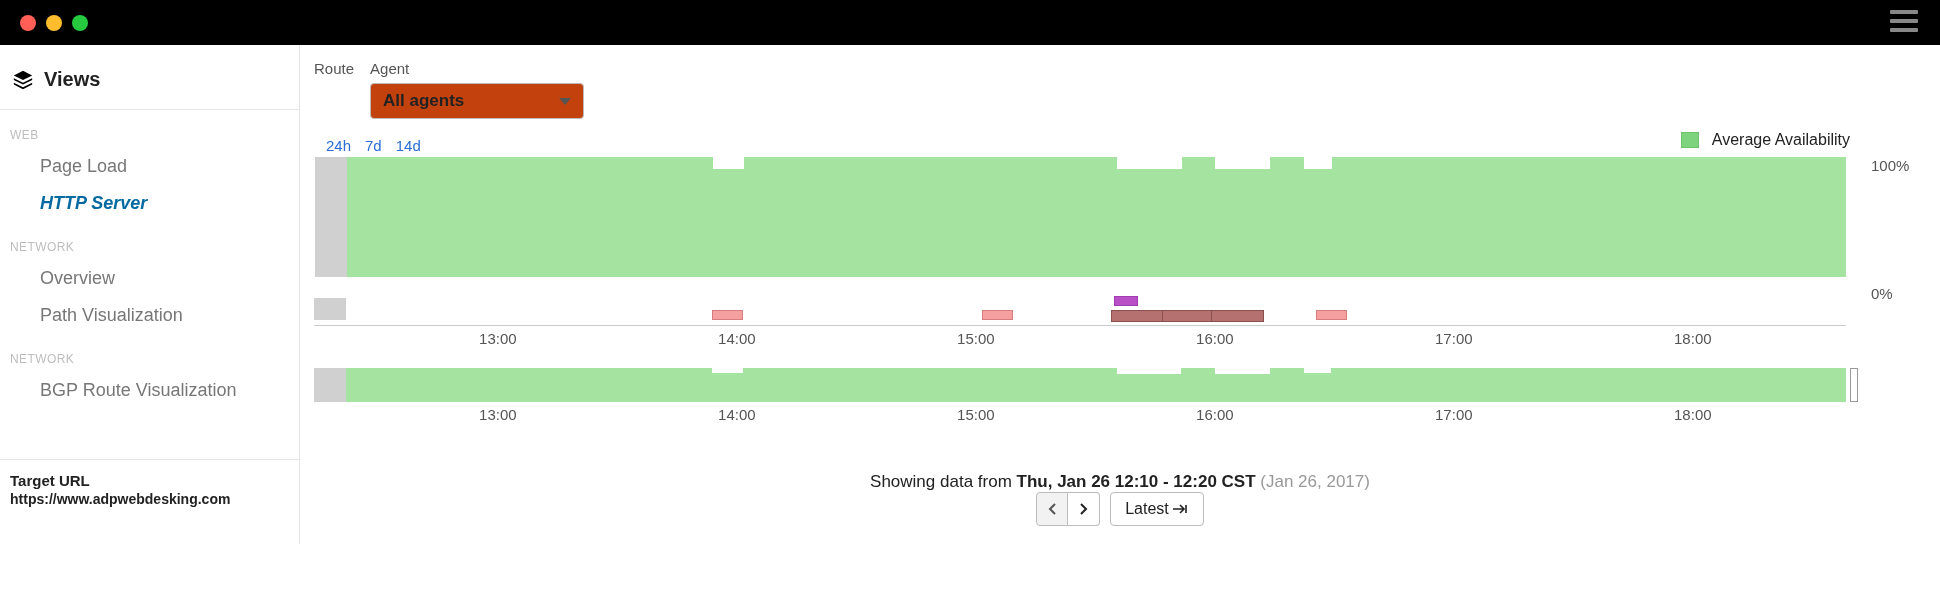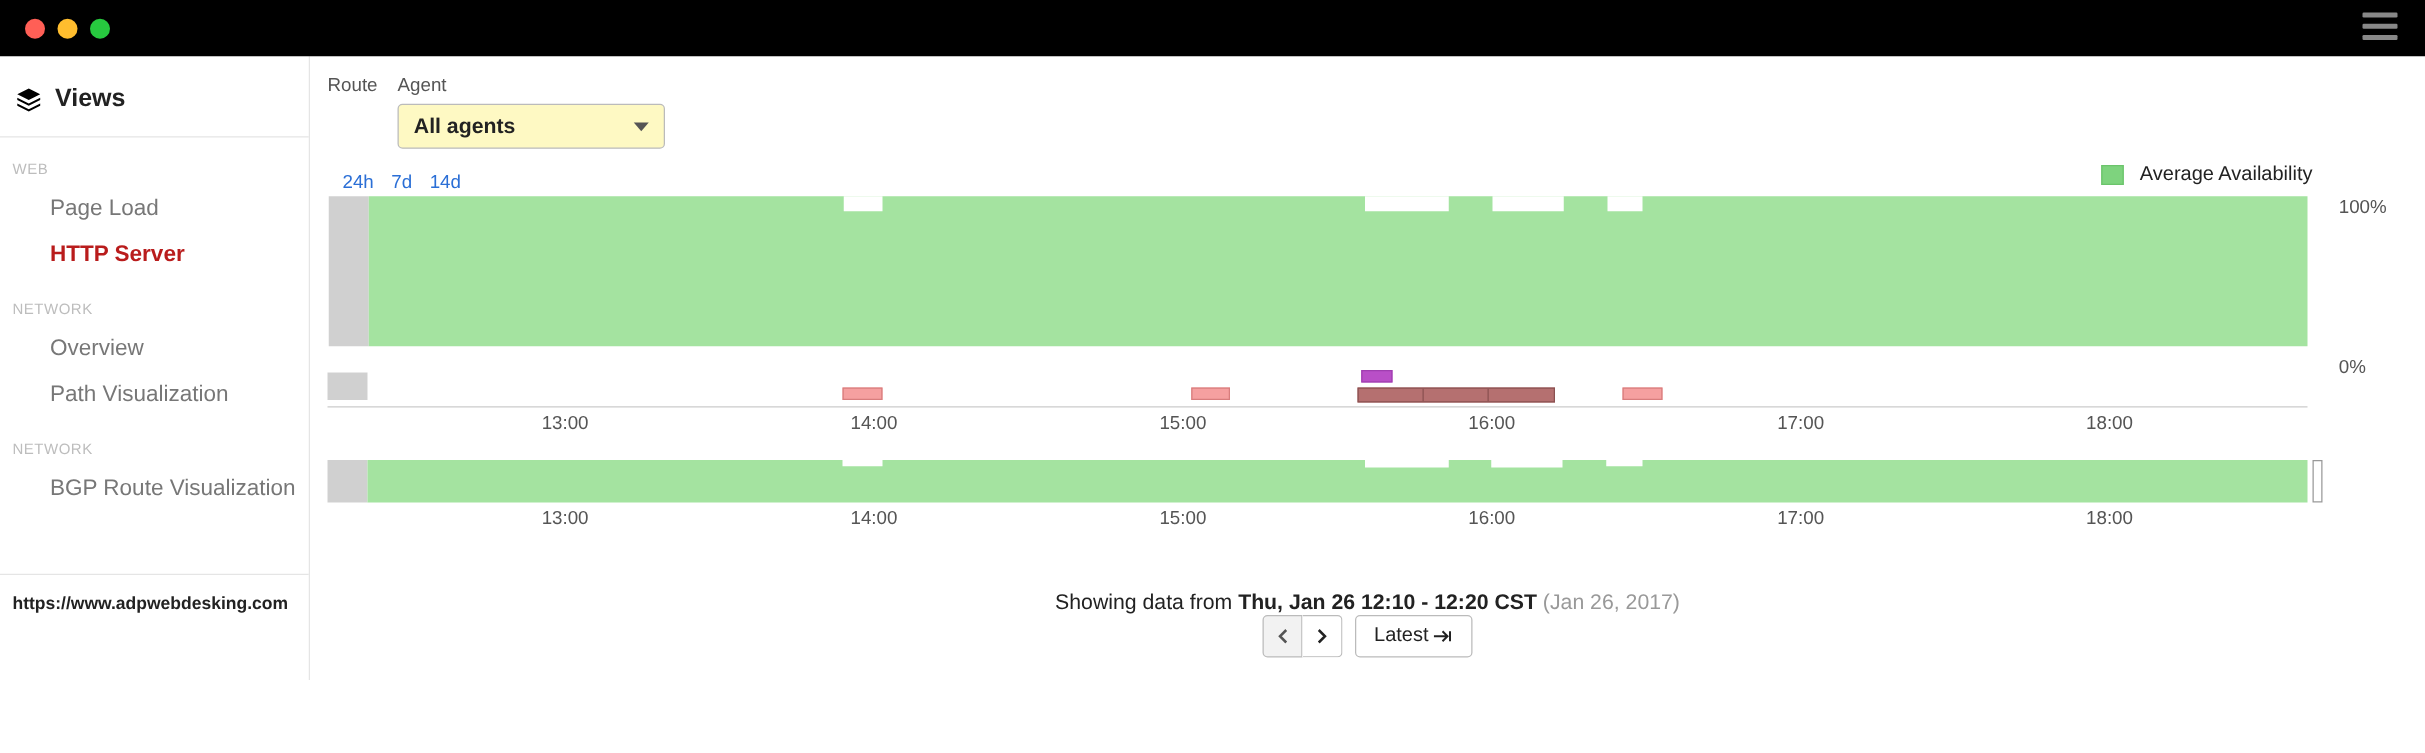--- a/index.html
+++ b/index.html
@@ -10,39 +10,39 @@
   .traffic-lights { display: flex; gap: 10px; }
   .traffic-light { width: 16px; height: 16px; border-radius: 50%; }
   .tl-red { background: #ff5f56; }
   .tl-yellow { background: #ffbd2e; }
   .tl-green { background: #27c93f; }
   .hamburger { position: absolute; right: 22px; top: 10px; display: flex; flex-direction: column; gap: 5px; }
   .hamburger .bar { width: 28px; height: 4px; background: #888; border-radius: 1px; }
   
   
   .main { display: flex; }
-  .sidebar { width: 248px; border-right: 1px solid #e5e5e5; padding-top: 20px; }
+  .sidebar { width: 300px; border-right: 1px solid #e5e5e5; padding-top: 20px; }
   .content { flex: 1; padding: 15px 10px 10px 10px; position: relative; }
   
   
   .views-header { display: flex; align-items: center; gap: 10px; padding: 3px 12px 18px 12px; border-bottom: 1px solid #e5e5e5; }
   .views-title { font-size: 20px; font-weight: bold; }
   .section-label { font-size: 12px; color: #bdbdbd; padding: 18px 10px 6px 10px; letter-spacing: 0.4px; }
   .nav-item { font-size: 18px; color: #777; padding: 8px 10px 8px 40px; cursor: pointer; }
-  .nav-item.active { color: #b91c1c; font-weight: bold; }
+  .nav-item.active { color: #0369a1; font-weight: bold; font-style: italic; }
   .target-block { padding: 12px 10px; border-top: 1px solid #e5e5e5; margin-top: 50px; }
   .target-label { font-size: 15px; font-weight: bold; }
   .target-url { font-size: 14px; font-weight: bold; color: #222; margin-top: 2px; }
   
   
   .controls { display: flex; gap: 16px; padding: 0 0 16px 4px; }
   .ctrl-group { display: flex; flex-direction: column; gap: 6px; }
   .ctrl-label { font-size: 15px; color: #555; }
   .select { display: flex; align-items: center; justify-content: space-between; height: 36px; border: 1px solid #bbb; border-radius: 4px; padding: 0 12px; font-size: 17px; font-weight: bold; min-width: 286px; background: #f3f3f3; cursor: pointer; }
-  .select.white { background: #fef9c3; min-width: 214px; }
+  .select.white { background: #c2410c; min-width: 214px; }
   .caret { width: 0; height: 0; border-left: 6px solid transparent; border-right: 6px solid transparent; border-top: 7px solid #555; }
   
   
   .chart-zone { position: relative; margin-left: 4px; margin-right: 30px; }
   .legend { position: absolute; right: 50px; top: -4px; display: flex; align-items: center; gap: 13px; font-size: 16px; }
   .legend-swatch { width: 18px; height: 16px; background: #7ed37e; border: 1px solid #6bc46b; }
   .time-tabs { position: absolute; left: 12px; top: 2px; display: flex; gap: 14px; font-size: 15px; color: #2b6fd6; z-index: 5; }
   .time-tabs span { cursor: pointer; }
   
   .chart-row { display: flex; align-items: flex-start; }
@@ -121,20 +121,21 @@
     <div class="nav-item active">HTTP Server</div>
 
     <div class="section-label">NETWORK</div>
     <div class="nav-item">Overview</div>
     <div class="nav-item">Path Visualization</div>
 
     <div class="section-label">NETWORK</div>
     <div class="nav-item">BGP Route Visualization</div>
 
     <div class="target-block">
+      <div class="target-label">Target URL</div>
       <div class="target-url">https://www.adpwebdesking.com</div>
     </div>
   </div>
 
   <div class="content">
     <div class="controls">
       <div class="ctrl-group">
         <span class="ctrl-label">Route</span>
       </div>
       <div class="ctrl-group">

